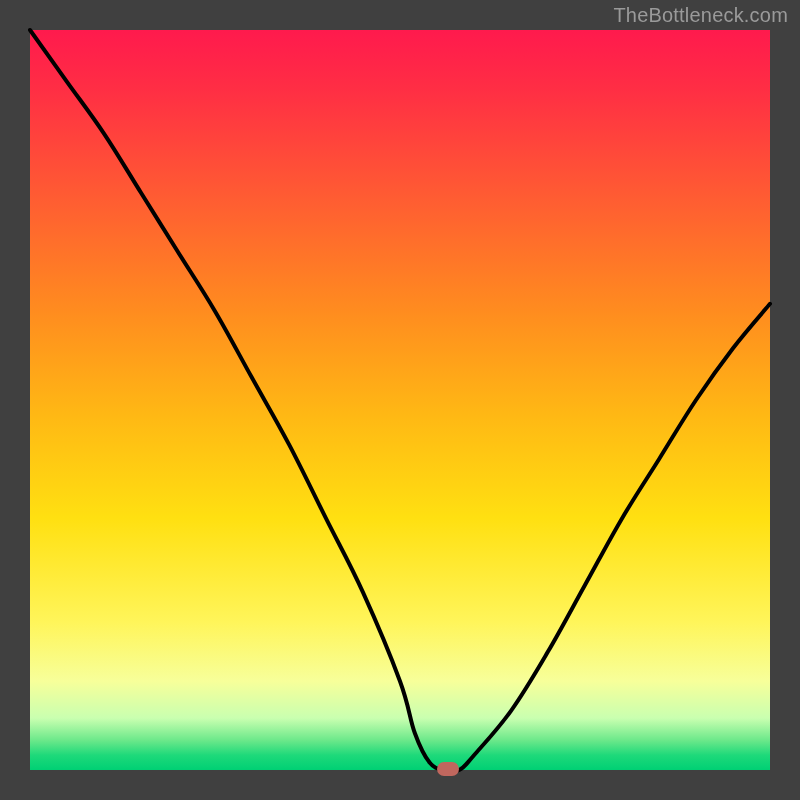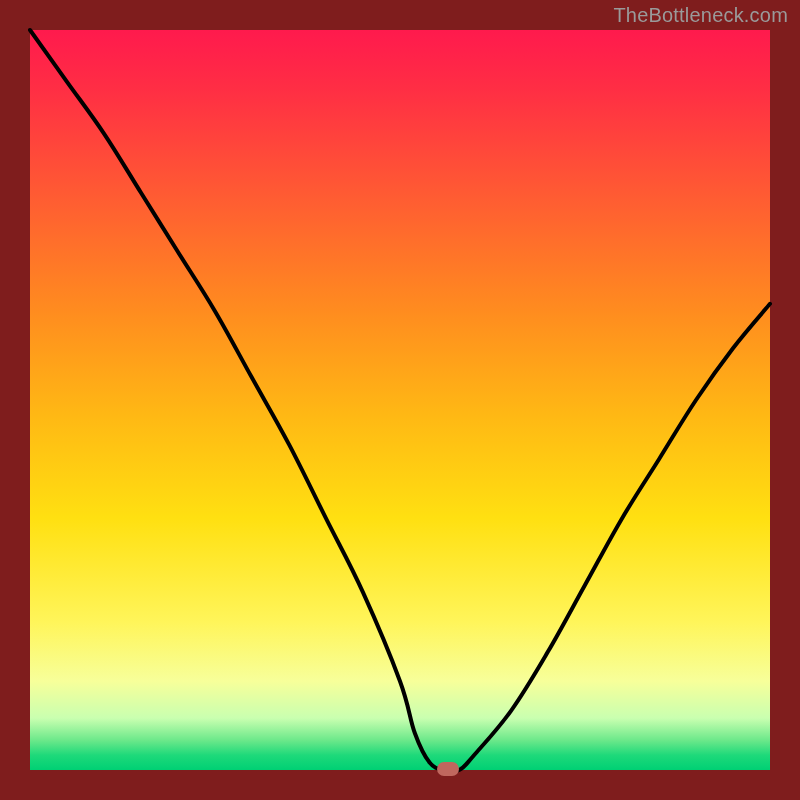--- a/index.html
+++ b/index.html
@@ -10,21 +10,21 @@
     background: #000;
     overflow: hidden;
     font-family: Arial, Helvetica, sans-serif;
   }
   .frame {
     position: absolute;
     top: 0;
     left: 0;
     width: 800px;
     height: 800px;
-    background: #7f1d1d;
+    background: #404040;
   }
   .plot-area {
     position: absolute;
     top: 30px;
     left: 30px;
     width: 740px;
     height: 740px;
     background: linear-gradient(to bottom,
       #ff1a4d 0%,
       #ff2e44 8%,

